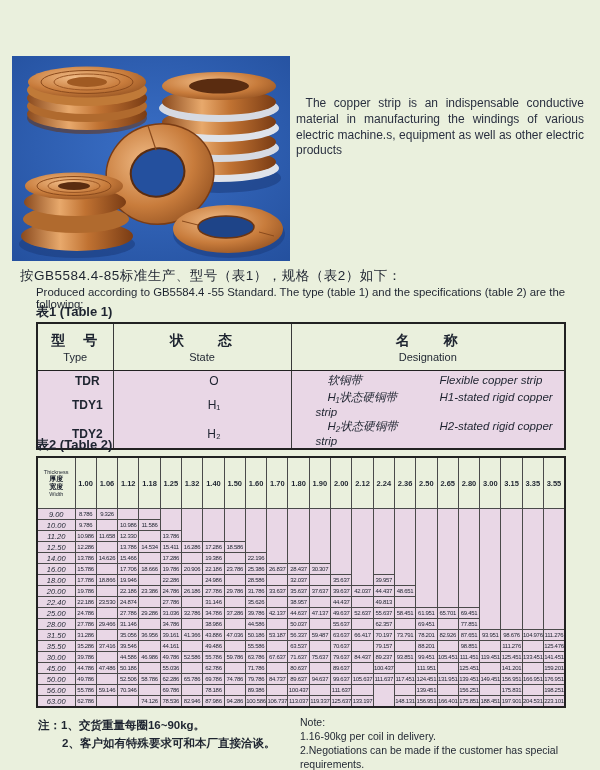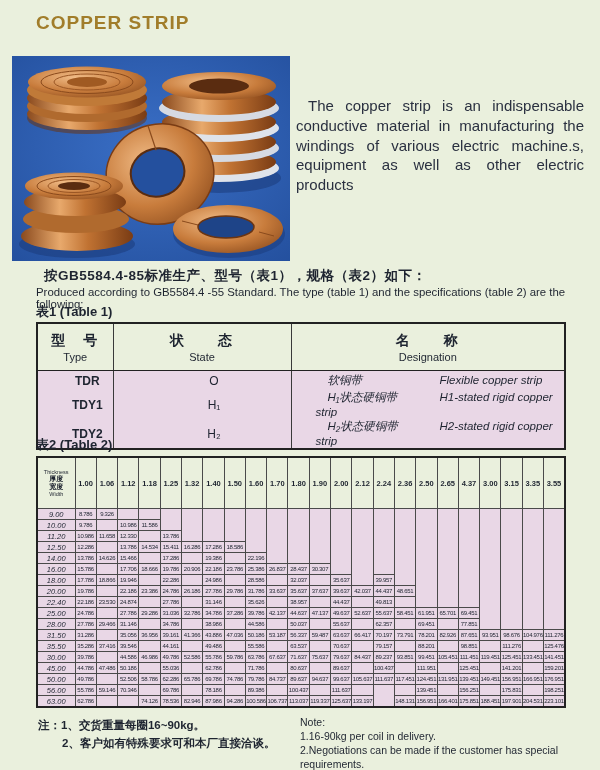--- a/index.html
+++ b/index.html
@@ -11,23 +11,23 @@
   }
   
   .title{position:absolute;left:36px;top:12px;display:flex;align-items:baseline;gap:8px;}
   .title .zh{font-size:28px;font-weight:bold;color:#c8281e;letter-spacing:3px;}
   .title .en{font-size:19px;font-weight:bold;color:#a17d2a;letter-spacing:1px;}
   
   .photo{position:absolute;left:12px;top:56px;width:278px;height:205px;}
   
   .rightcol{position:absolute;left:296px;top:70px;width:296px;}
   .intro-zh{font-size:15px;font-weight:600;line-height:1.62;letter-spacing:1.2px;text-align:justify;text-indent:2.2em;margin:0;width:288px;}
-  .intro-en{font-size:15px;line-height:1.32;text-align:justify;text-indent:0.8em;margin:26px 8px 0 0;color:#2a3040;}
+  .intro-en{font-size:12px;line-height:1.32;text-align:justify;text-indent:0.8em;margin:26px 8px 0 0;color:#2a3040;}
   
-  .std-zh{position:absolute;left:44px;top:267px;font-size:13.5px;font-weight:700;letter-spacing:0.5px;}
+  .std-zh{position:absolute;left:20px;top:267px;font-size:13.5px;font-weight:400;letter-spacing:0.5px;}
   .std-en{position:absolute;left:36px;top:286px;font-size:11.4px;}
   .t1cap{position:absolute;left:36px;top:303px;font-size:13px;font-weight:600;}
   .t2cap{position:absolute;left:36px;top:436px;font-size:13px;font-weight:600;}
   
   #t1{position:absolute;left:36px;top:322px;width:528px;border-collapse:collapse;table-layout:fixed;border:2px solid #222;}
   #t1 th,#t1 td{border-left:1px solid #3a3a3a;border-right:1px solid #3a3a3a;padding:0;}
   #t1 thead th{border-bottom:1.5px solid #222;height:46px;background:transparent;vertical-align:middle;}
   #t1 .h-zh{display:block;font-size:14px;font-weight:600;letter-spacing:2px;}
   #t1 .h-en{display:block;font-size:11px;font-weight:normal;margin-top:1px;}
   #t1 tbody td{background:#e9d7e6;height:19px;font-size:12px;vertical-align:middle;}
@@ -49,21 +49,20 @@
   #t2 tbody td.empty{border-top:none;border-bottom:none;}
   
   .notes-zh{position:absolute;left:38px;top:717px;font-size:11.5px;font-weight:600;line-height:1.55;}
   .notes-zh .l2{margin-left:24px;}
   .notes-en{position:absolute;left:300px;top:716px;font-size:10.5px;line-height:1.32;}
 </style>
 </head>
 <body>
 
 <div class="title">
-  <span class="en">COPPER STRIP</span>
 </div>
 
 <div class="photo">
   <svg width="278" height="205" viewBox="0 0 278 205">
     <defs>
       <radialGradient id="bgblue" cx="50%" cy="45%" r="75%">
         <stop offset="0%" stop-color="#3a6fc6"></stop>
           <stop offset="100%" stop-color="#24509e"></stop>
       </radialGradient>
       <linearGradient id="cop1" x1="0" y1="0" x2="1" y2="0">
@@ -233,21 +232,21 @@
         <th>1.60</th>
         <th>1.70</th>
         <th>1.80</th>
         <th>1.90</th>
         <th>2.00</th>
         <th>2.12</th>
         <th>2.24</th>
         <th>2.36</th>
         <th>2.50</th>
         <th>2.65</th>
-        <th>4.37</th>
+        <th>2.80</th>
         <th>3.00</th>
         <th>3.15</th>
         <th>3.35</th>
         <th>3.55</th>
       </tr>
     </thead>
   <tbody>
       <tr>
         <th>9.00</th>
         <td>8.786</td>

